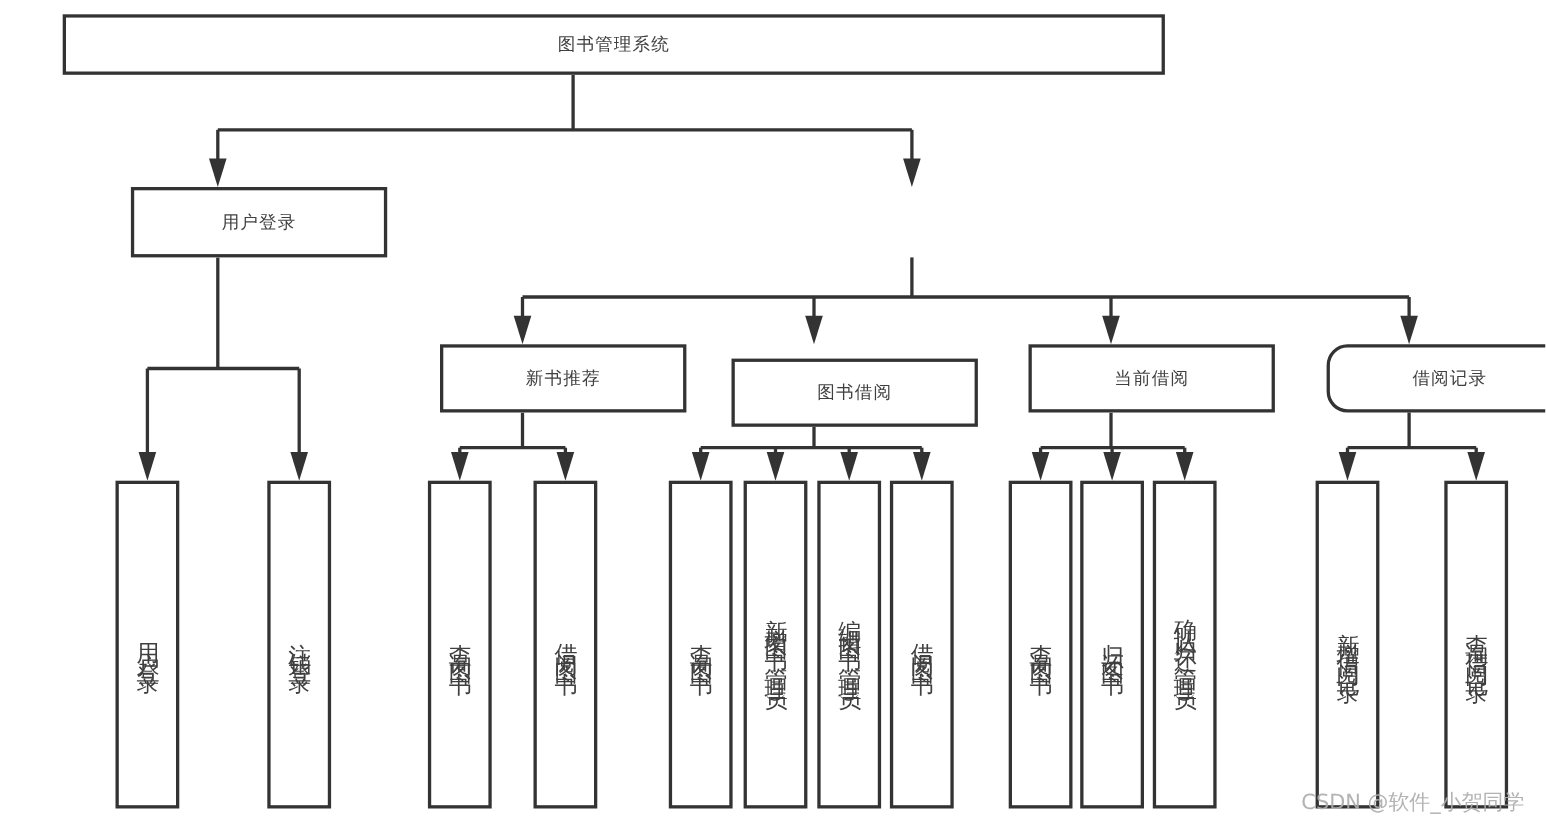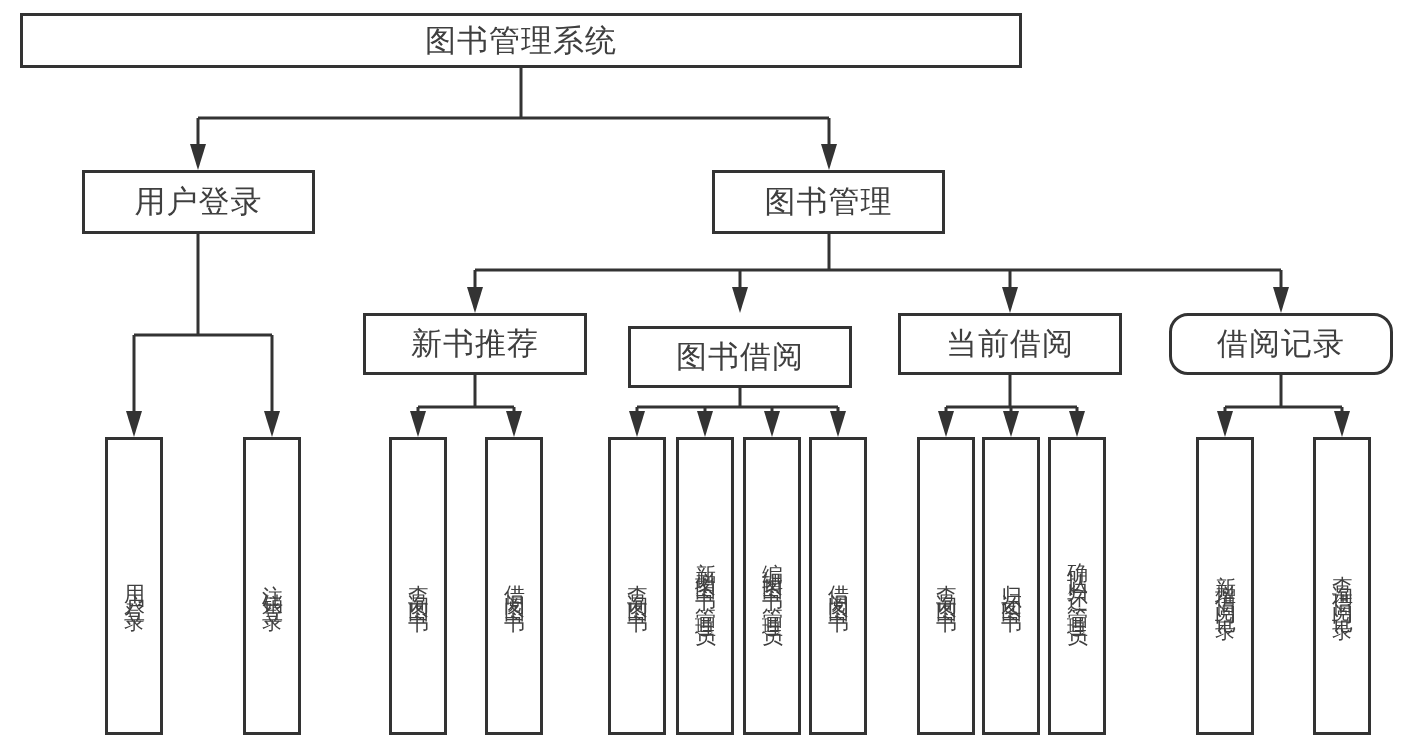--- a/index.html
+++ b/index.html
@@ -26,23 +26,24 @@
     position: absolute;
     background: #ffffff;
     border: 3px solid #333333;
     box-sizing: border-box;
     display: flex;
     align-items: center;
     justify-content: center;
     color: #3f3f3f;
   }
   .h-node {
-    font-size: 31px;
+    font-size: 16px;
     letter-spacing: 1px;
     white-space: nowrap;
+    margin-left: 37px;
   }
   .v-node {
     writing-mode: vertical-rl;
     text-orientation: mixed;
     font-size: 21px;
     letter-spacing: 9px;
     line-height: 1;
   }
   
   .n-root   { left: 20px;  top: 13px;  width: 1002px; height: 55px; }
@@ -152,21 +153,20 @@
       <polygon points="1003,411 1019,411 1011,437"></polygon>
       <polygon points="1069,411 1085,411 1077,437"></polygon>
       <polygon points="1217,411 1233,411 1225,437"></polygon>
       <polygon points="1334,411 1350,411 1342,437"></polygon>
     </g>
   </svg>
 
   <div class="node h-node n-root">图书管理系统</div>
 
   <div class="node h-node n-login">用户登录</div>
-  <div class="node h-node n-mgmt">图书管理</div>
 
   <div class="node h-node n-newrec">新书推荐</div>
   <div class="node h-node n-borrow">图书借阅</div>
   <div class="node h-node n-curr">当前借阅</div>
   <div class="node h-node n-record">借阅记录</div>
 
   <div class="node v-node leaf l-a1">用户登录</div>
   <div class="node v-node leaf l-a2">注销登录</div>
 
   <div class="node v-node leaf l-b1">查询图书</div>
@@ -177,14 +177,15 @@
   <div class="node v-node leaf l-c3">编辑图书（管理员）</div>
   <div class="node v-node leaf l-c4">借阅图书</div>
 
   <div class="node v-node leaf l-d1">查询图书</div>
   <div class="node v-node leaf l-d2">归还图书</div>
   <div class="node v-node leaf l-d3">确认归还（管理员）</div>
 
   <div class="node v-node leaf l-e1">新增借阅记录</div>
   <div class="node v-node leaf l-e2">查询借阅记录</div>
 
+  <div class="watermark">CSDN @软件_小贺同学</div>
 
 </div>
 
 </body></html>

